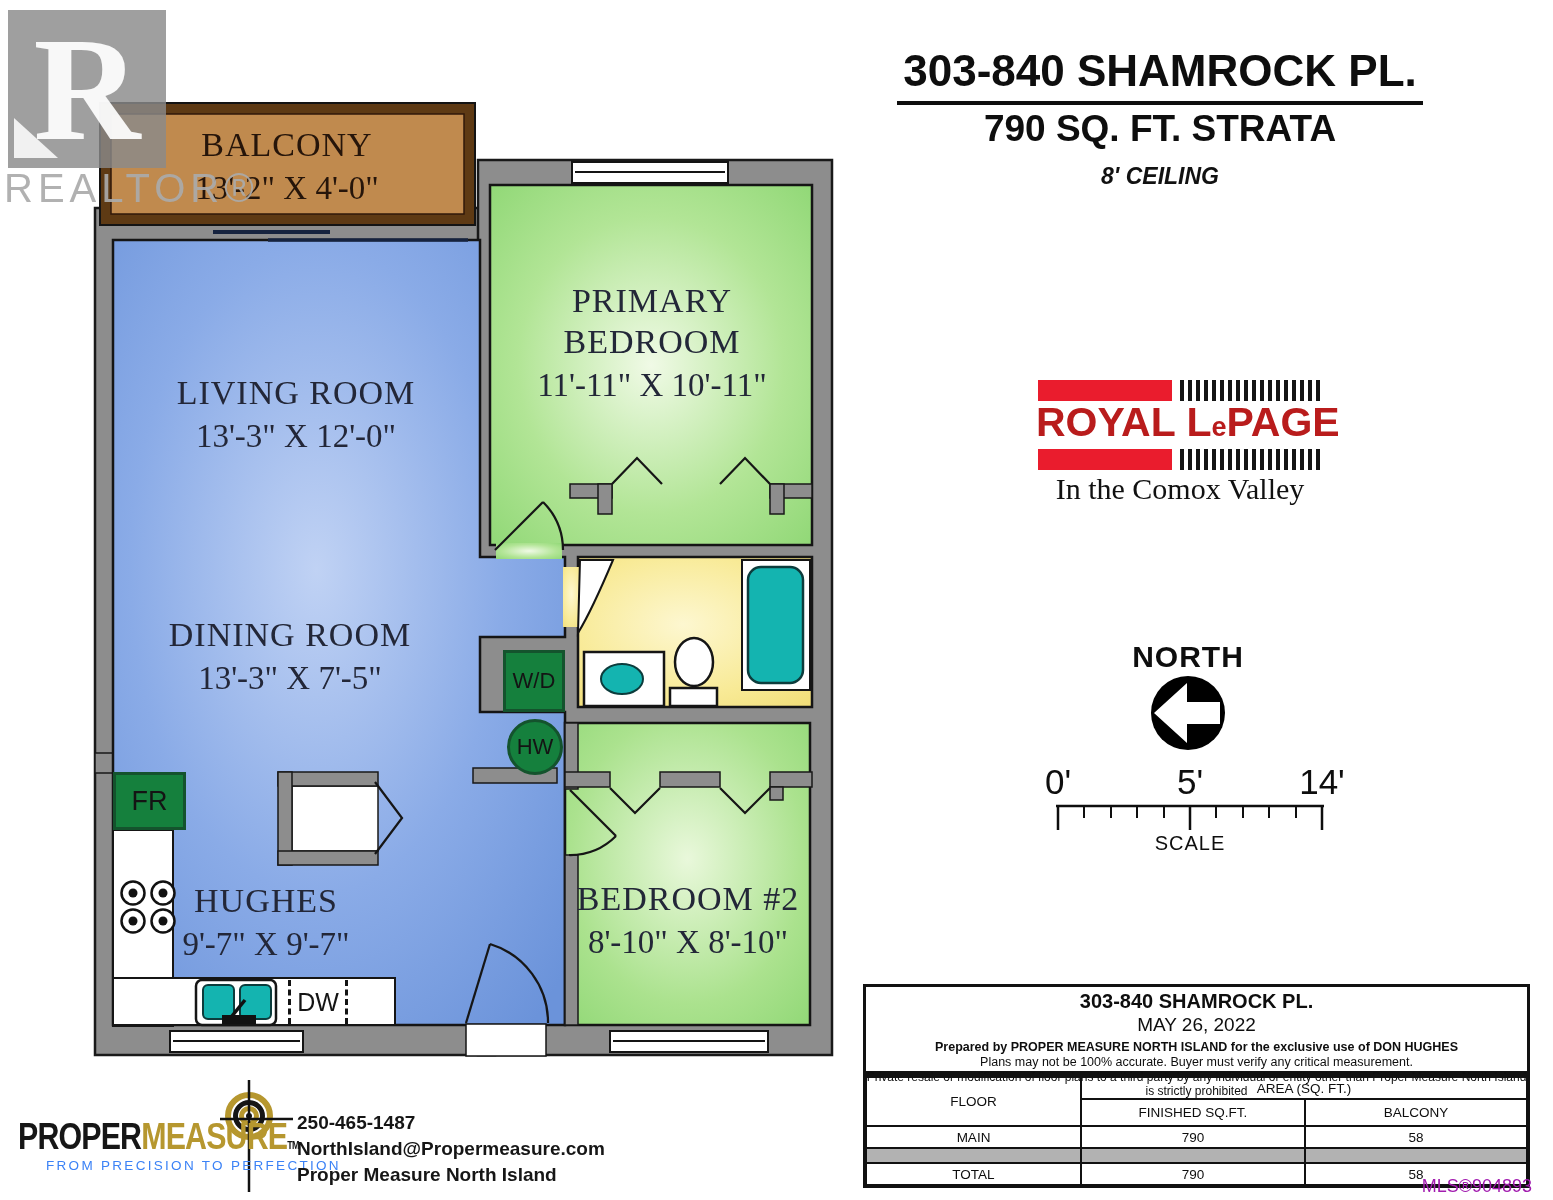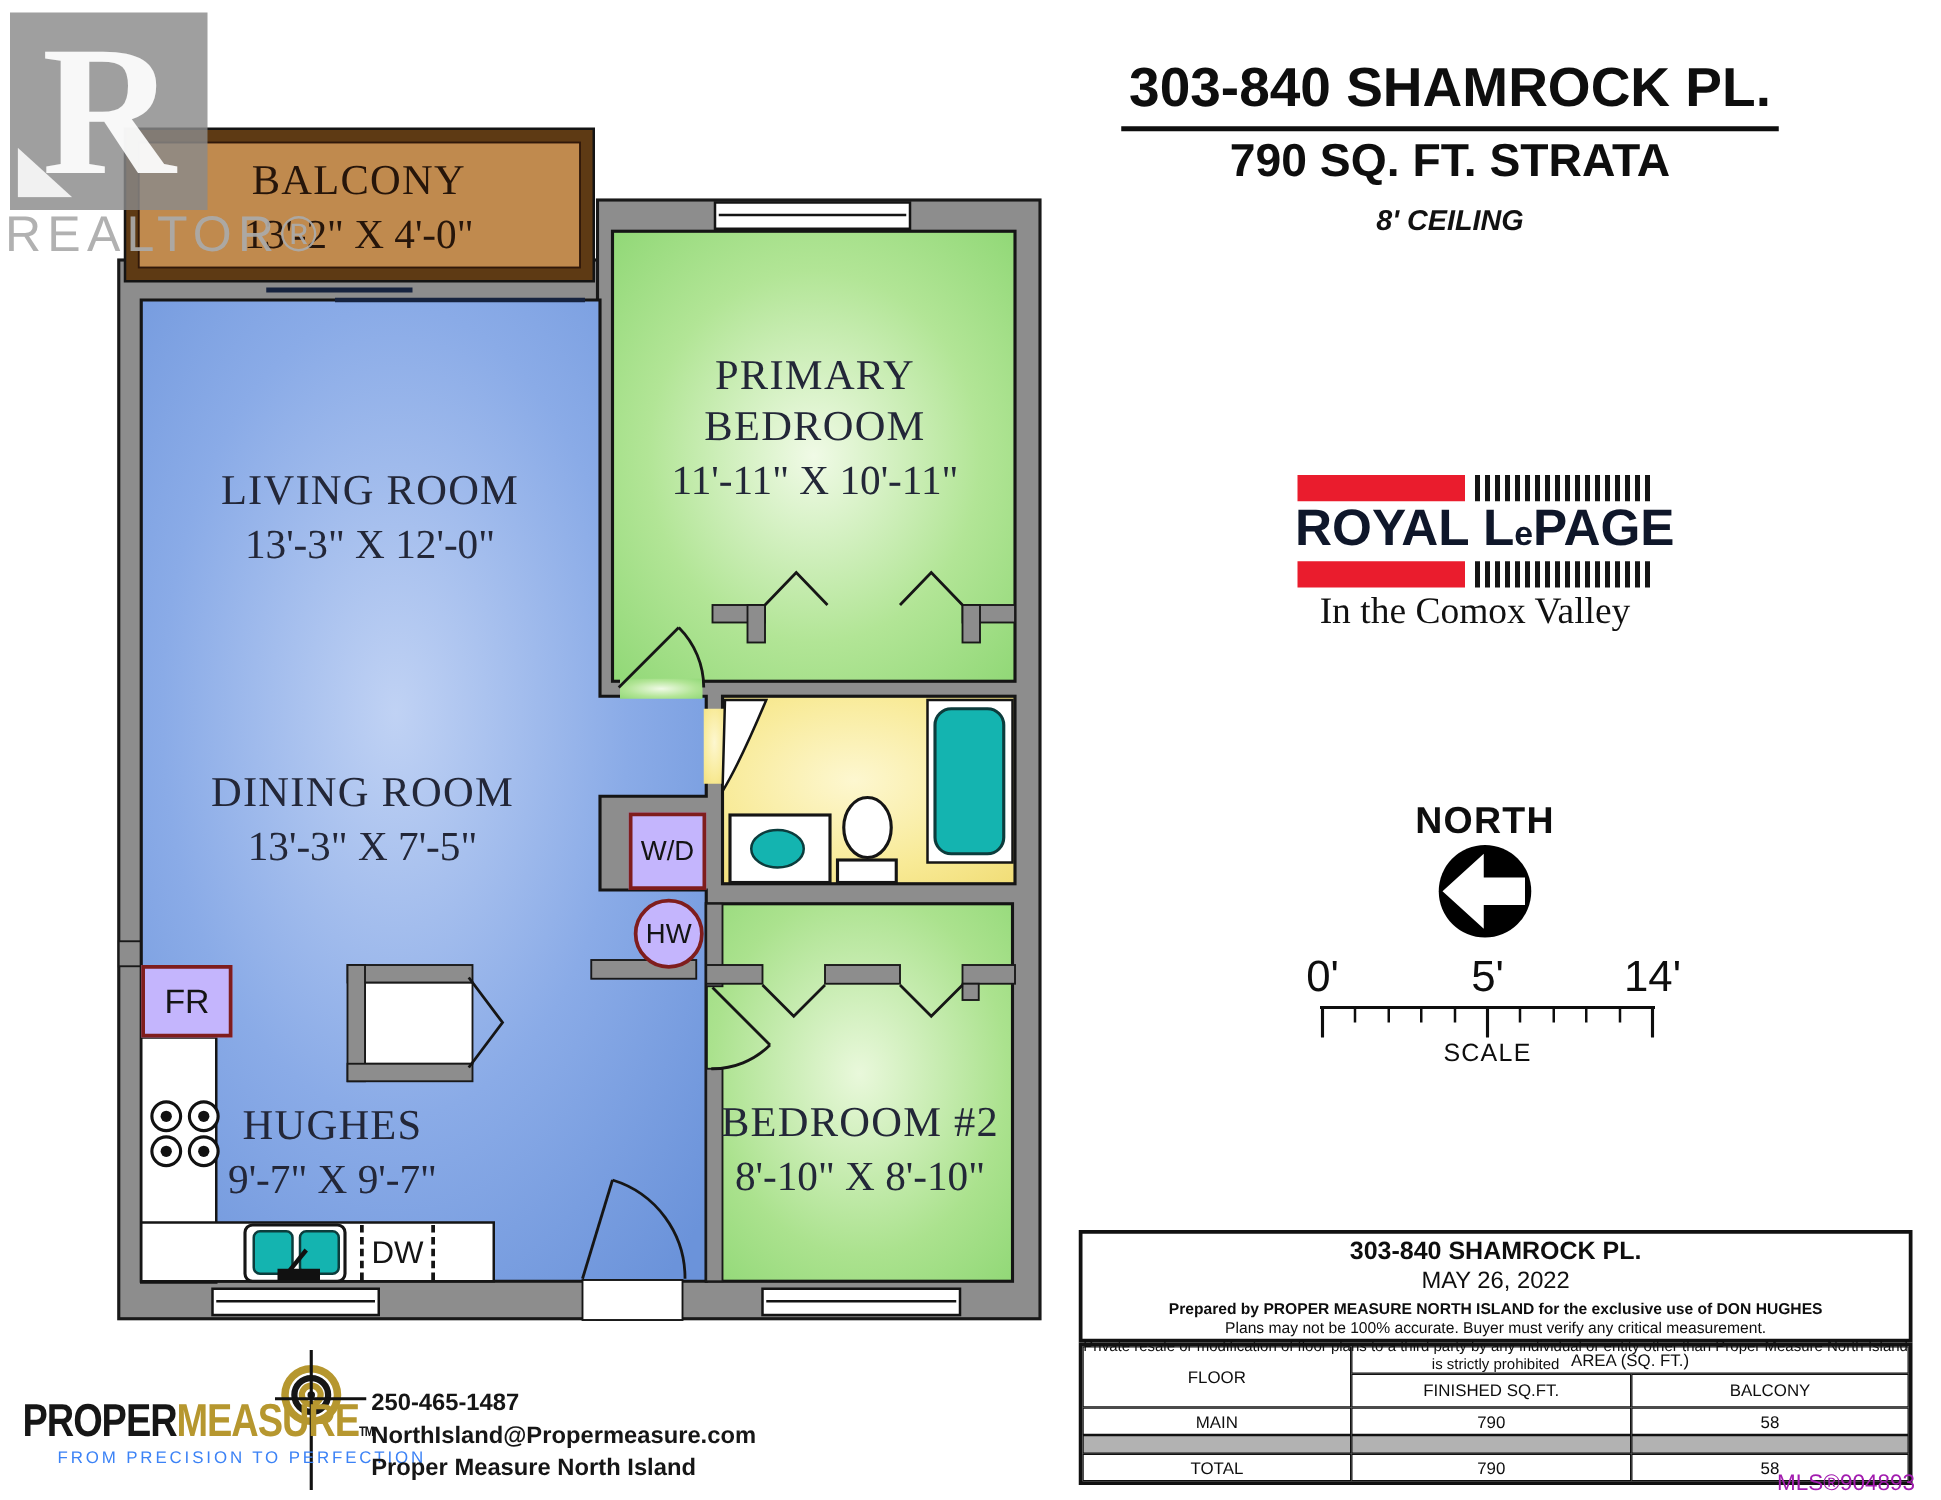--- a/index.html
+++ b/index.html
@@ -10,21 +10,21 @@
   
   .room-label{position:absolute;z-index:3;transform:translateX(-50%);text-align:center;
               font-family:"Liberation Serif","DejaVu Serif",serif;color:#232738;white-space:nowrap;}
   .rl-name{font-size:34px;letter-spacing:1px;}
   .rl-dims{font-size:33px;margin-top:6px;}
   .balcony-label{color:#26150a;}
 
   
   .bath-label{position:absolute;z-index:3;transform:translateX(-50%);text-align:center;
               color:#151515;white-space:nowrap;}
-  .fixture{position:absolute;z-index:3;background:#c4b5fd;border:3px solid #7f1d1d;
+  .fixture{position:absolute;z-index:3;background:#15803d;border:3px solid #14532d;
            display:flex;align-items:center;justify-content:center;color:#141414;box-sizing:border-box;}
   .dw{background:transparent;border:none;border-left:3px dashed #141414;border-right:3px dashed #141414;}
 
   
   .wm-tile{position:absolute;left:8px;top:10px;width:158px;height:158px;z-index:4;
            background:rgba(138,138,138,0.82);display:flex;align-items:center;justify-content:center;}
   .wm-r{font-family:"Liberation Serif",serif;font-weight:bold;font-size:148px;color:rgba(255,255,255,0.92);line-height:1;}
   .wm-tri{position:absolute;left:14px;top:118px;width:44px;height:40px;z-index:5;
           background:rgba(255,255,255,0.85);clip-path:polygon(0 0,0 100%,100% 100%);}
   .wm-text{position:absolute;left:4px;top:166px;z-index:4;font-size:40px;letter-spacing:5px;
@@ -36,21 +36,21 @@
              border-bottom:4px solid #0e0e0e;padding:0 6px 5px 6px;letter-spacing:0px;}
   .subtitle{position:absolute;left:820px;top:108px;width:680px;text-align:center;
             font-size:37px;font-weight:bold;color:#0e0e0e;z-index:3;}
   .ceiling{position:absolute;left:820px;top:163px;width:680px;text-align:center;
            font-size:23px;font-weight:600;font-style:italic;color:#111;z-index:3;}
 
   
   .redbar{position:absolute;background:#ea1c2d;z-index:3;}
   .stripes{position:absolute;z-index:3;background:repeating-linear-gradient(90deg,#141414 0px,#141414 4px,#ffffff 4px,#ffffff 8px);}
   .rlp-name{position:absolute;left:1036px;top:399px;width:288px;text-align:center;z-index:3;
-            font-weight:bold;color:#0f172a;font-size:41px;letter-spacing:0px;white-space:nowrap;}
+            font-weight:bold;color:#b91c1c;font-size:41px;letter-spacing:0px;white-space:nowrap;}
   .rlp-name .small-e{font-size:27px;}
   .rlp-tag{position:absolute;left:1036px;top:472px;width:288px;text-align:center;z-index:3;
            font-family:"Liberation Serif",serif;font-size:30px;color:#111;}
 
   
   .north{position:absolute;left:1088px;top:640px;width:200px;text-align:center;
          font-size:30px;font-weight:600;color:#0e0e0e;z-index:3;letter-spacing:1px;}
   .stick{position:absolute;z-index:3;font-size:35px;color:#0e0e0e;transform:translateX(-50%);}
   .scale-word{position:absolute;left:1090px;top:832px;width:200px;text-align:center;
               font-size:20px;color:#0e0e0e;z-index:3;letter-spacing:1px;}

